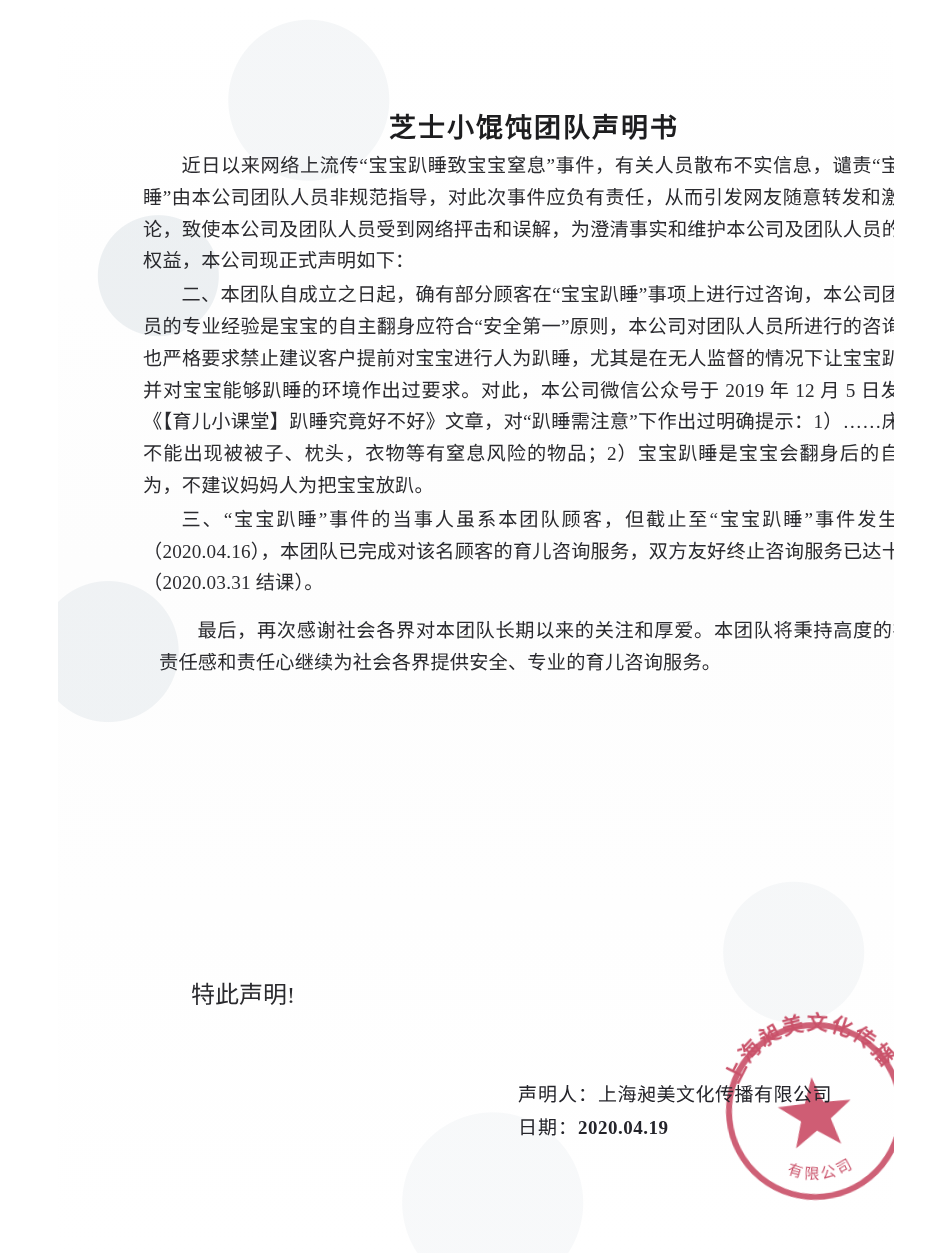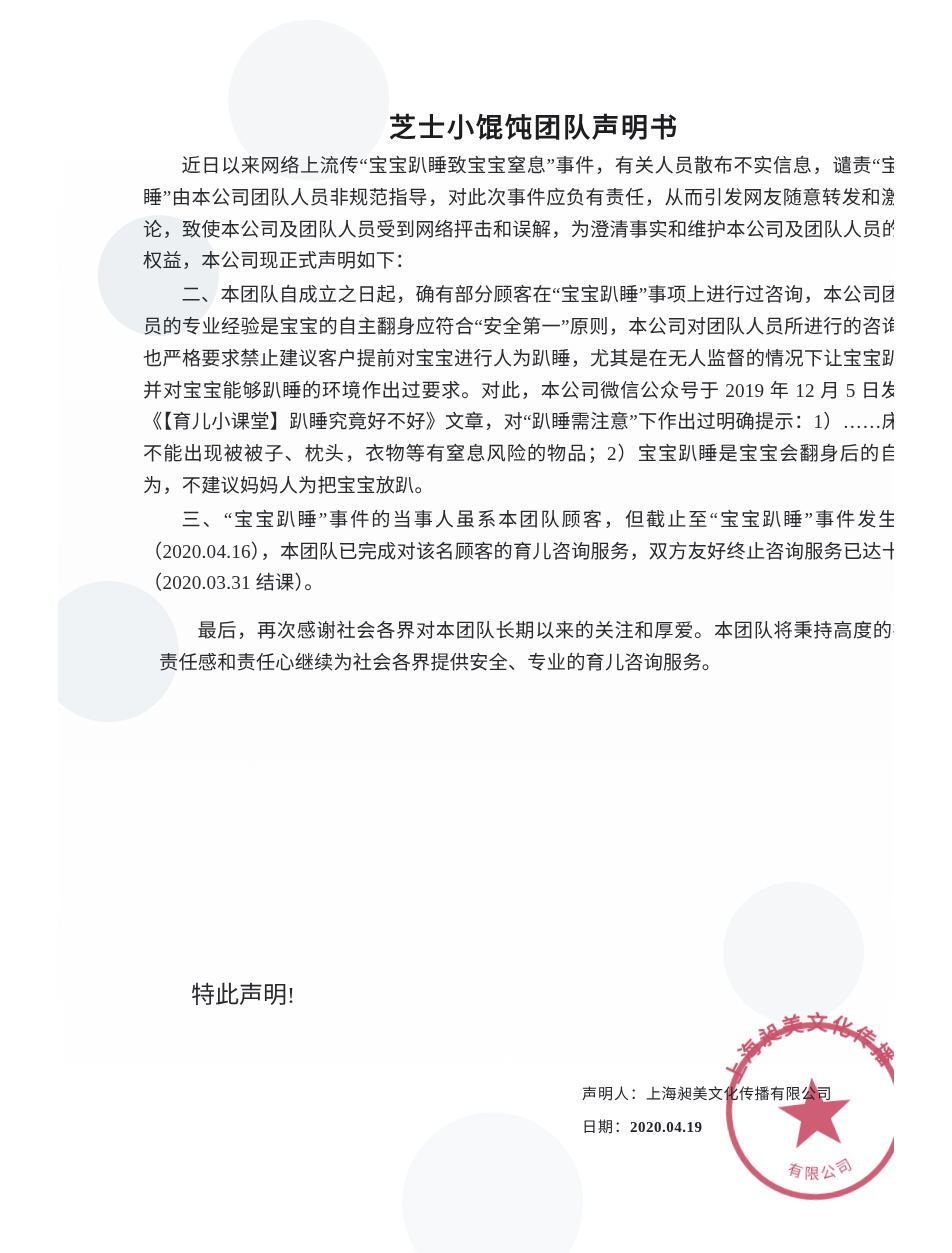--- a/index.html
+++ b/index.html
@@ -85,21 +85,21 @@
     text-indent: 2em;
     width: 400px;
     font-family: "Liberation Serif", "DejaVu Serif", serif;
   }
 
   .sign-block {
     position: absolute;
     right: 62px;
     top: 1078px;
     text-align: left;
-    font-size: 15px;
+    font-size: 19px;
     line-height: 33px;
     color: #24242a;
     z-index: 4;
     font-family: "Liberation Serif", "DejaVu Serif", serif;
   }
   .sign-row { white-space: nowrap; }
   .sign-label { letter-spacing: 1px; }
   .sign-value { letter-spacing: 0.5px; }
   .date-row .sign-value { font-weight: bold; letter-spacing: 0.5px; font-family: Liberation Serif, serif; }
 

